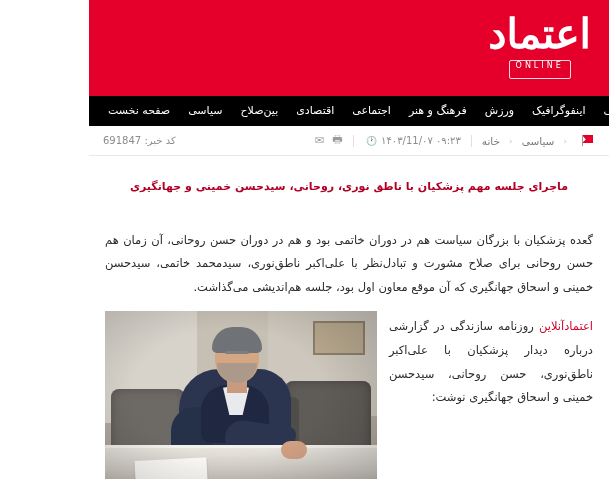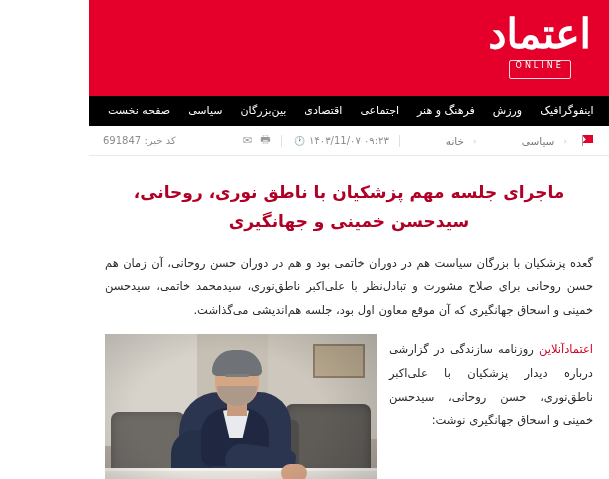--- a/index.html
+++ b/index.html
@@ -75,21 +75,21 @@
     color: #8a8a8a;
     padding: 0 14px;
     direction: rtl;
   }
   .meta-left {
     display: flex;
     align-items: center;
     gap: 6px;
     margin-right: 0;
   }
-  .crumb { color: #7a7a7a; cursor: pointer; font-size: 10.5px; margin-left: 36px; }
+  .crumb { color: #7a7a7a; cursor: pointer; font-size: 10.5px; }
   .crumb-sep { color: #c9c9c9; font-size: 9px; padding: 0 3px; }
   .flag-icon {
     display: inline-block;
     width: 13px; height: 11px;
     position: relative;
     margin-left: 6px;
   }
   .flag-icon::before {
     content: "";
     position: absolute; left: 0; top: 0;
@@ -109,25 +109,25 @@
   .meta-date { color: #8c8c8c; font-size: 10px; letter-spacing: 0; direction: ltr; }
   .clock-icon { font-size: 9px; color: #a8a8a8; margin-left: 3px; }
   .code-news { color: #8c8c8c; font-size: 10px; }
   .tool-icons { display: flex; align-items: center; gap: 8px; color: #9a9a9a; font-size: 11px; }
   .tool-icons span { cursor: pointer; }
 
   
   .article { padding: 14px 16px 0 16px; direction: rtl; }
   .headline {
     color: #b10026;
-    font-size: 17px;
+    font-size: 11px;
     font-weight: bold;
     line-height: 1.7;
     text-align: center;
-    margin: 8px 0 16px 0;
+    margin: 8px 0 32px 0;
     font-family: "DejaVu Sans", sans-serif;
   }
   .lead {
     color: #2b2b2b;
     font-size: 11.5px;
     line-height: 2.05;
     text-align: justify;
     margin: 0 0 12px 0;
   }
   .body-wrap { display: flex; flex-direction: row-reverse; gap: 12px; }
@@ -245,21 +245,21 @@
 
   <div class="navbar">
 
     <div class="nav-item">کسب و کار</div>
     <div class="nav-item">سیاسی</div>
     <div class="nav-item">اینفوگرافیک</div>
     <div class="nav-item">ورزش</div>
     <div class="nav-item">فرهنگ و هنر</div>
     <div class="nav-item">اجتماعی</div>
     <div class="nav-item">اقتصادی</div>
-    <div class="nav-item">بین‌بزرگان</div>
+    <div class="nav-item">بین‌صلاح</div>
     <div class="nav-item">سیاسی</div>
     <div class="nav-item active">صفحه نخست</div>
   </div>
 
   <div class="meta-strip">
     <div class="meta-left">
       <span class="flag-icon"></span>
       <span class="crumb-sep">‹</span>
       <span class="crumb">سیاسی</span>
       <span class="crumb-sep">‹</span>

